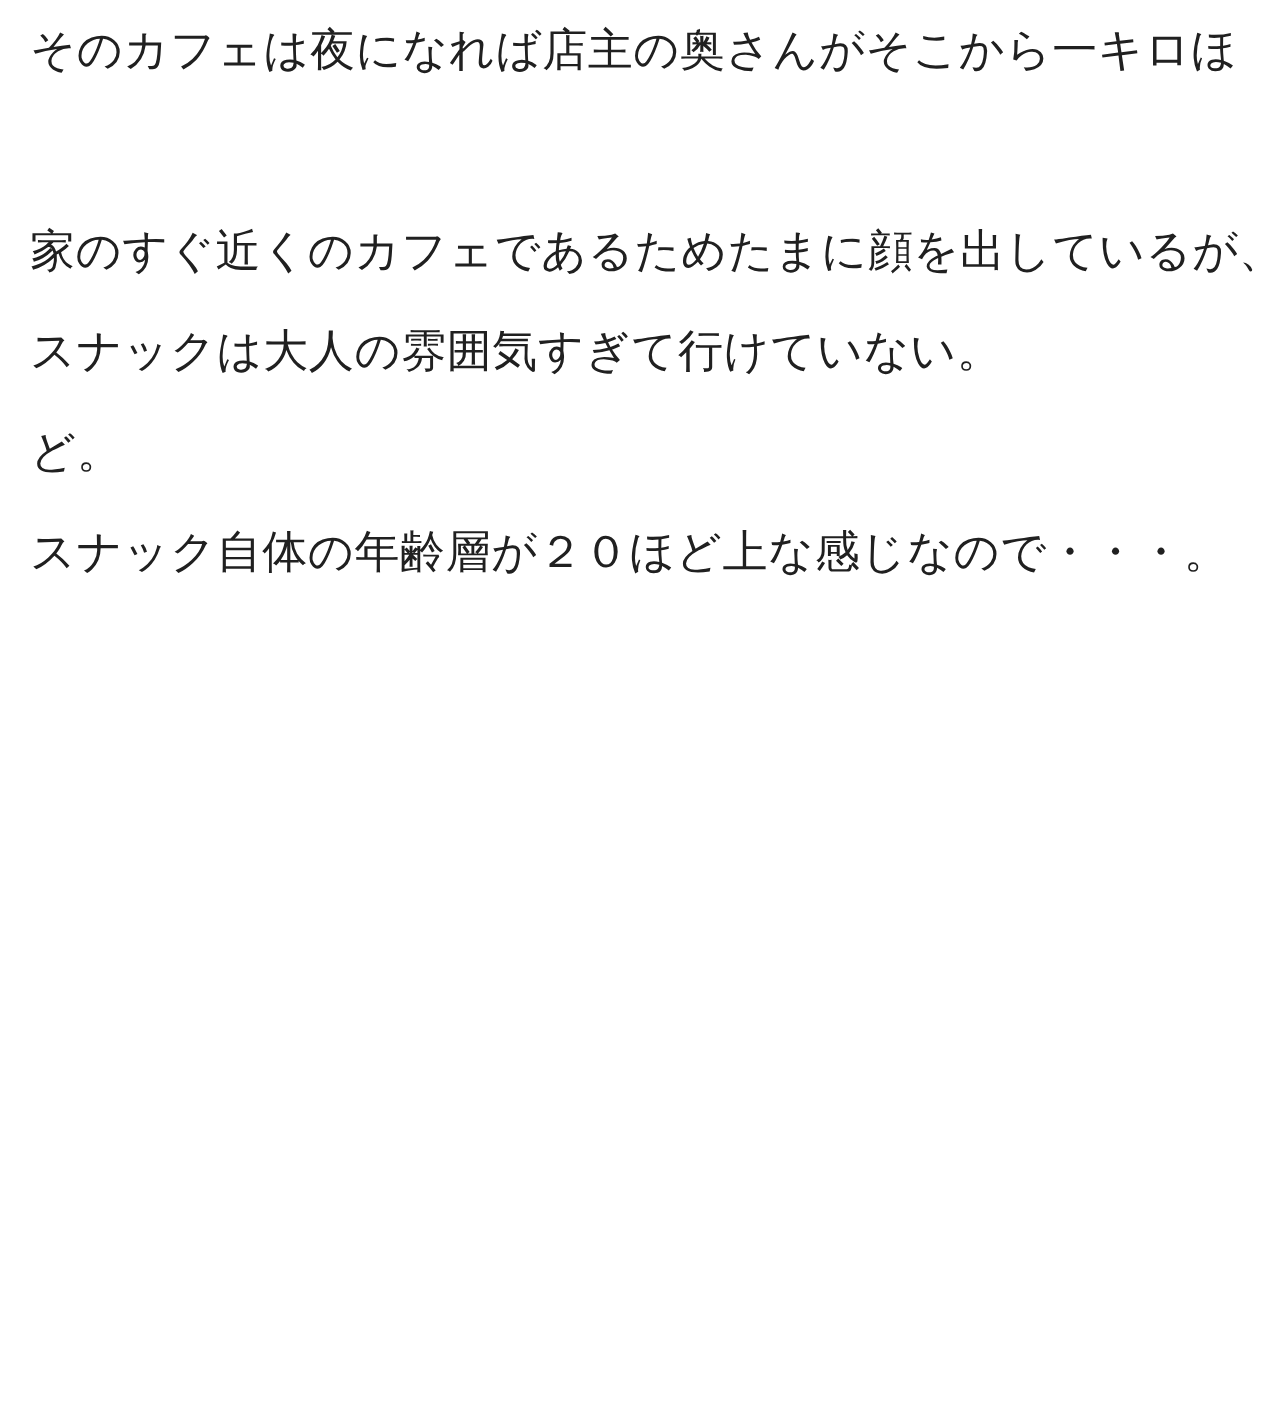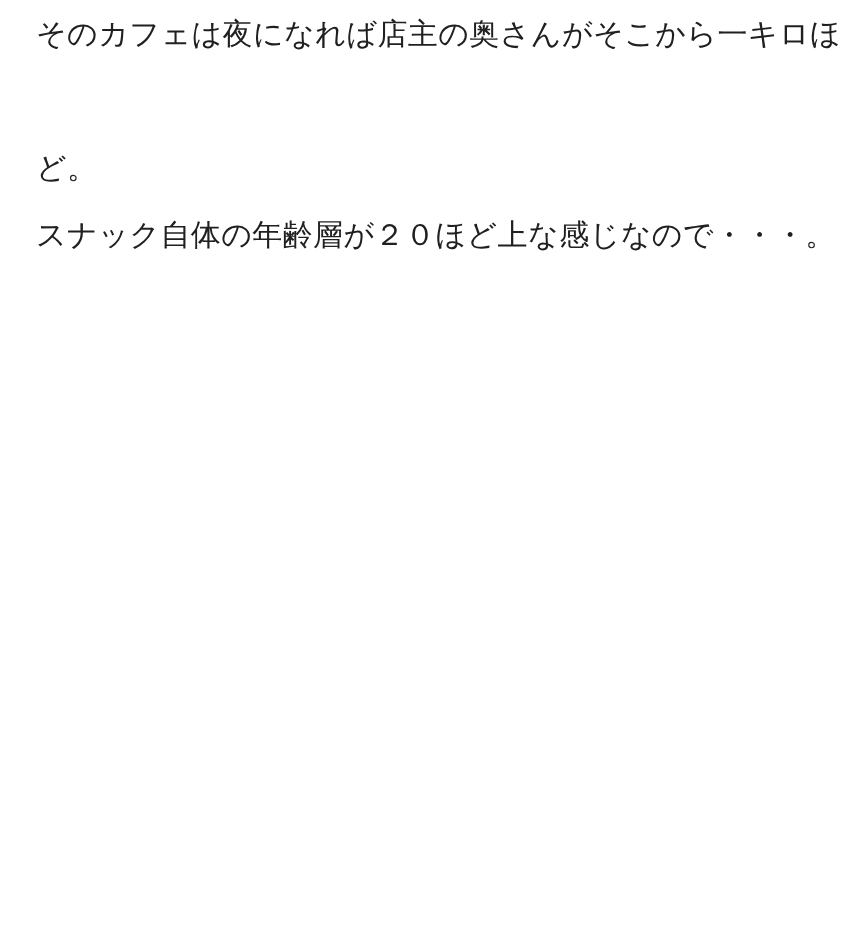--- a/index.html
+++ b/index.html
@@ -10,39 +10,41 @@
   body {
     font-family: "Liberation Serif", "DejaVu Serif", serif;
   }
   .page {
     position: relative;
     width: 856px;
     height: 764px;
     background: #ffffff;
     overflow: hidden;
     box-sizing: border-box;
-    padding: 0 28px 0 36px;
+    padding: 0 28px 0 20px;
     color: #202020;
   }
   .text-line {
     height: 67px;
     line-height: 67px;
     font-size: 30px;
     letter-spacing: 0.4px;
     white-space: pre;
     overflow: visible;
   }
 </style>
 </head>
 <body>
 
 <div class="page" style="background: rgb(255, 255, 255); color: rgb(32, 32, 32);">
   <div id="text-body">
       <div class="text-line">そのカフェは夜になれば店主の奥さんがそこから一キロほ</div>
       <div class="text-line"></div>
+      <div class="text-line">家のすぐ近くのカフェであるためたまに顔を出しているが、</div>
+      <div class="text-line">スナックは大人の雰囲気すぎて行けていない。</div>
       <div class="text-line">ど。</div>
       <div class="text-line">スナック自体の年齢層が２０ほど上な感じなので・・・。</div>
       <div class="text-line"></div>
       <div class="text-line"></div>
       <div class="text-line"></div>
       <div class="text-line"></div>
     </div>
 </div>
 
 </body></html>

